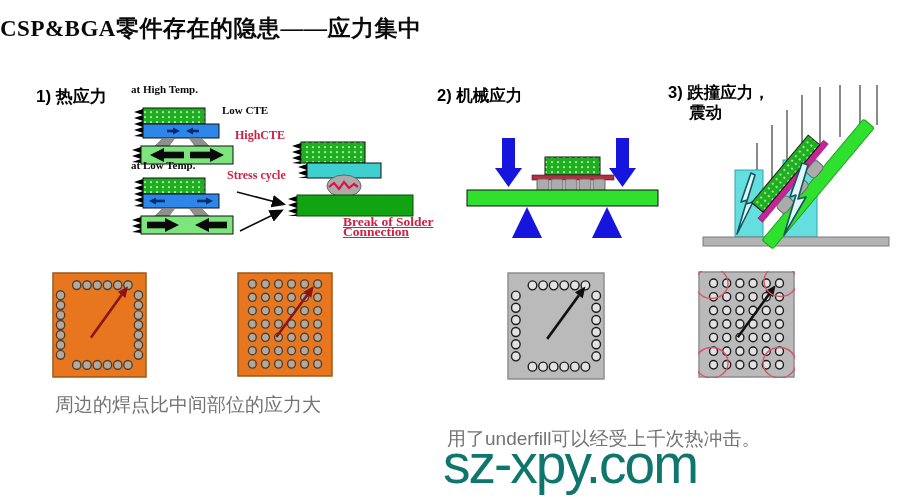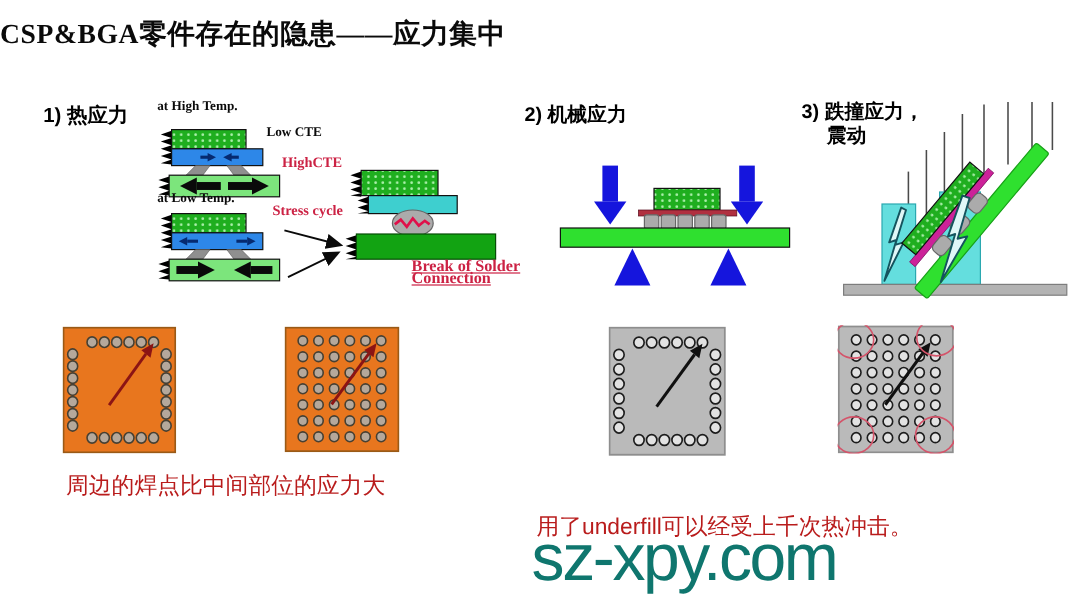--- a/index.html
+++ b/index.html
@@ -5,21 +5,21 @@
   html,body{margin:0;padding:0;background:#fff;}
   #stage{position:relative;width:900px;height:500px;background:#fff;overflow:hidden;
          font-family:"Liberation Sans","DejaVu Sans",sans-serif;}
   .title{position:absolute;top:13px;left:0;right:0;text-align:left;
          font:bold 23px "Liberation Serif","DejaVu Serif",serif;color:#0a0a0a;letter-spacing:.5px;}
   .sec-label{position:absolute;font-weight:bold;font-size:16.5px;color:#000;white-space:nowrap;}
   .ann{position:absolute;font:bold 11px "Liberation Serif","DejaVu Serif",serif;color:#0a0a0a;white-space:nowrap;}
   .ann.red{color:var(--red-label);}
   .ann.big{font-size:12px;}
   .break-label{font-size:13.5px;text-decoration:underline;margin-left:45px;}
-  .caption{position:absolute;font-size:19px;color:#b91c1c;white-space:nowrap;}
+  .caption{position:absolute;font-size:19px;color:#737373;white-space:nowrap;}
   .watermark{position:absolute;left:443px;top:437px;font-size:55px;line-height:1;color:#0f766e;
              letter-spacing:-2px;z-index:6;}
   .diagram{position:absolute;}
   .chip{position:absolute;}
   
   .sub-blue{fill:var(--substrate-blue);stroke:#111;stroke-width:1;}
   .pcb-light{fill:var(--pcb-light-green);stroke:#111;stroke-width:1;}
   .pcb-bright{fill:var(--pcb-bright-green);stroke:#111;stroke-width:1;}
   .pcb-dark{fill:var(--pcb-dark-green);stroke:#064d06;stroke-width:1;}
   .cyanlayer{fill:var(--cyan-layer);stroke:#111;stroke-width:1;}

